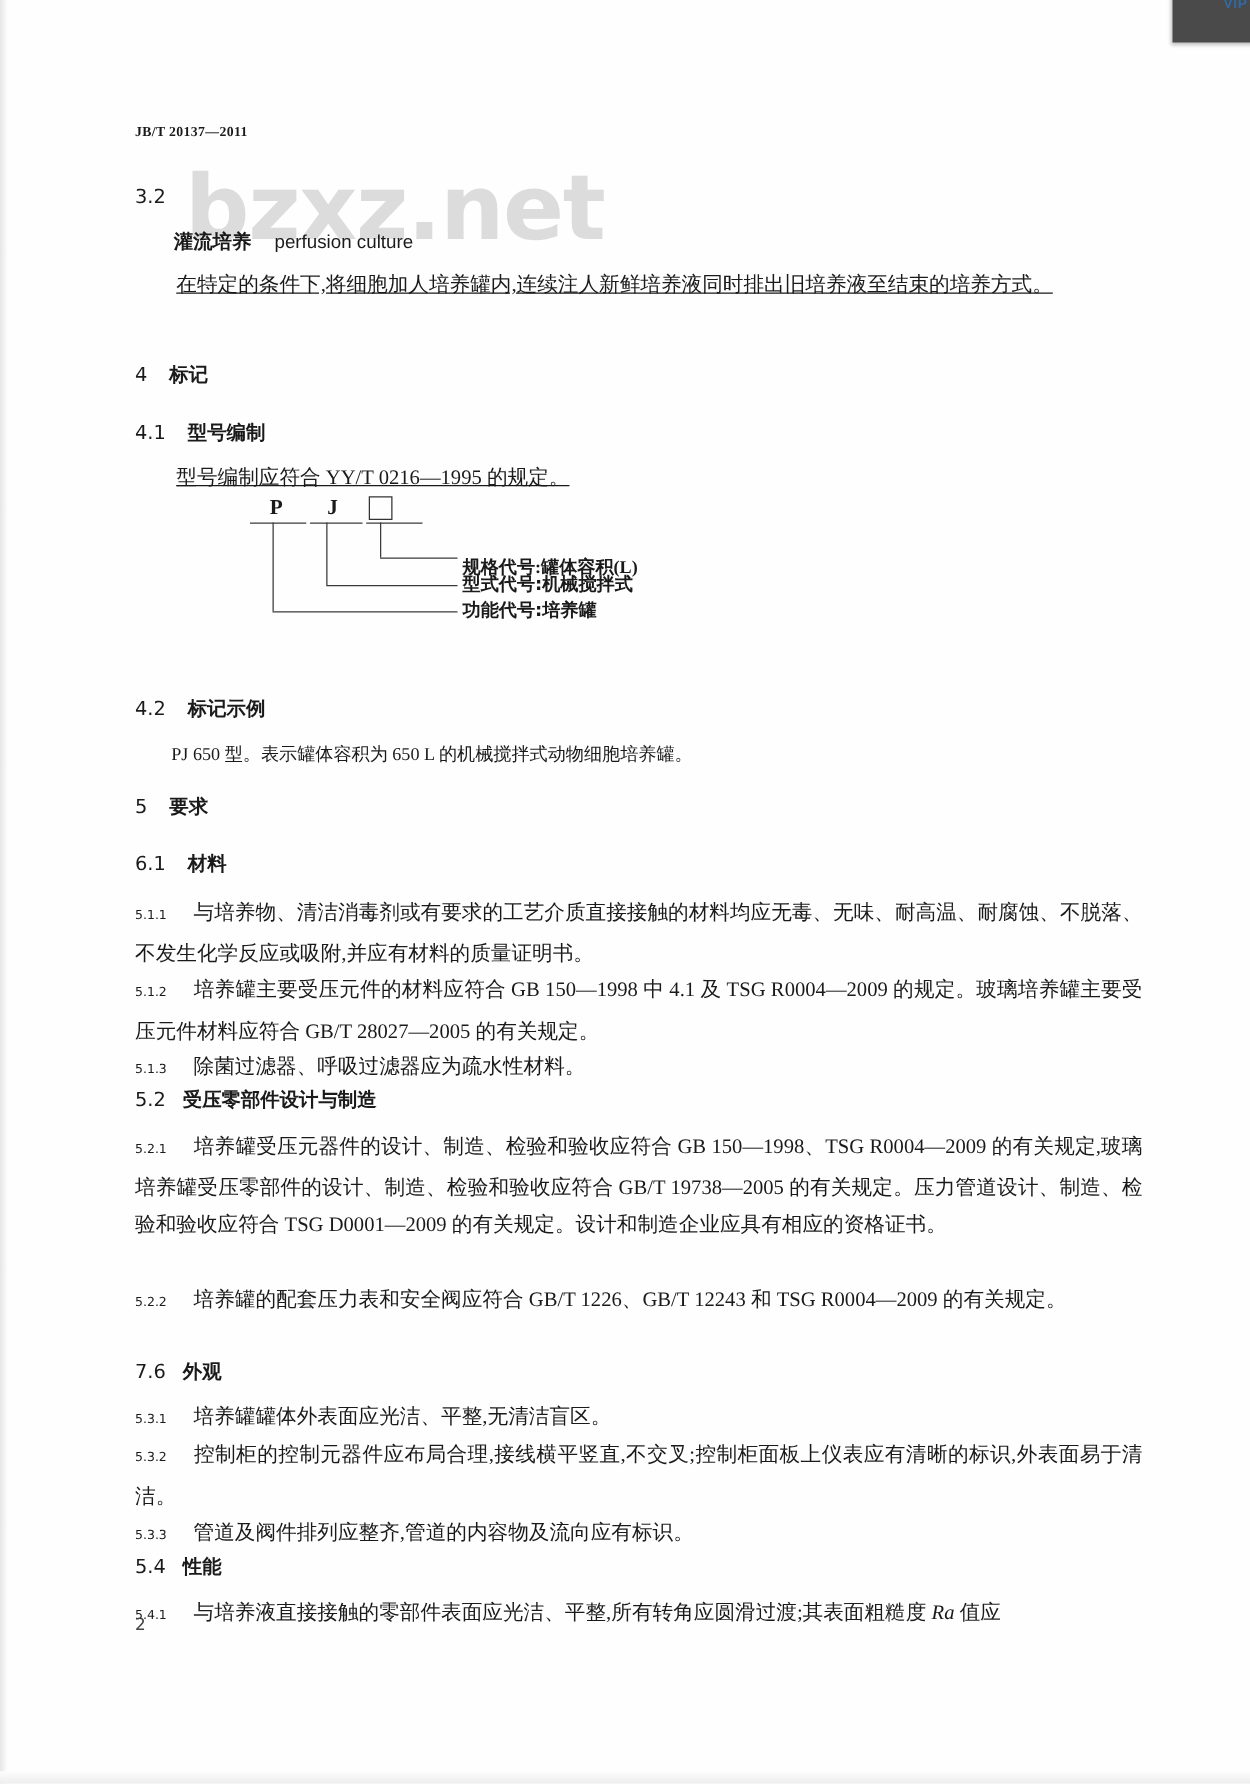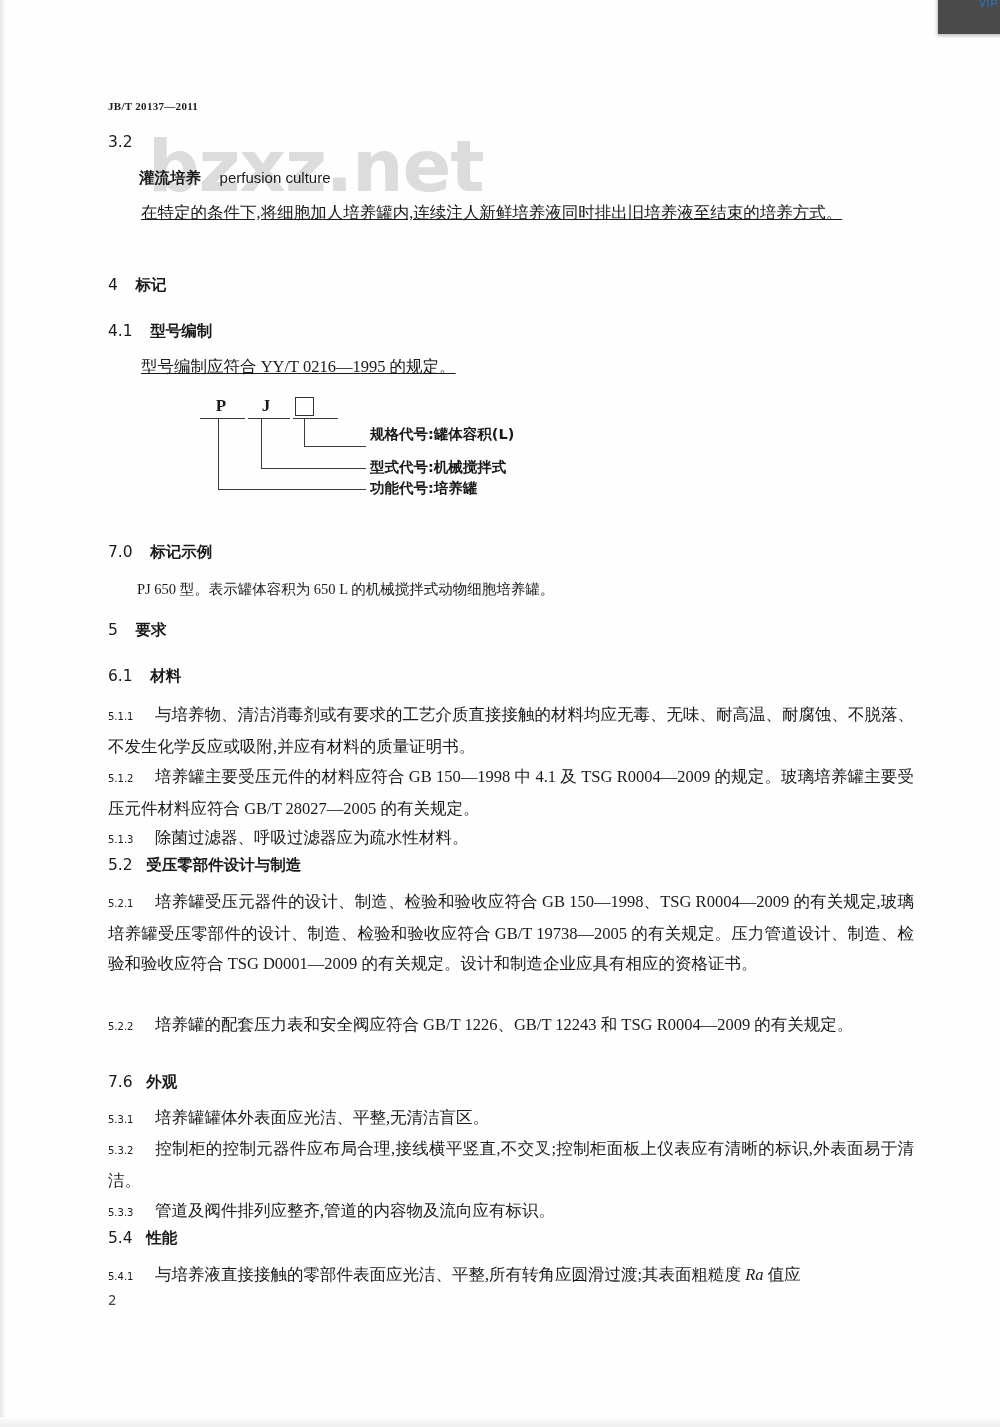--- a/index.html
+++ b/index.html
@@ -104,20 +104,21 @@
   .h-text {
     font-family: Liberation Mono, monospace;
     font-size: 15.5px;
     font-weight: bold;
   }
 
   .block {
     position: absolute;
     left: 0;
     width: 806px;
+    margin-top: 15px;
   }
 
   .para {
     font-size: 16.5px;
     line-height: 30px;
     text-align: justify;
     text-justify: inter-ideograph;
   }
   .para .lead {
     font-family: "DejaVu Sans", sans-serif;
@@ -250,34 +251,34 @@
     <span class="glyph" style="left:103px; top:10px; width:20px;">P</span>
     <span class="glyph" style="left:148px; top:10px; width:20px;">J</span>
     <span class="box-glyph" style="left:187px; top:11px;"></span>
 
     <span class="rule" style="left:92px;  top:32px; width:45px;"></span>
     <span class="rule" style="left:140px; top:32px; width:42px;"></span>
     <span class="rule" style="left:185px; top:32px; width:45px;"></span>
 
     <span class="vline" style="left:196px; top:32px; height:28px;"></span>
     <span class="hline" style="left:196px; top:60px; width:62px;"></span>
-    <span class="dlabel" style="left:262px; top:39px;">规格代号:罐体容积(L)</span>
+    <span class="dlabel" style="left:262px; top:58px;font-family:Liberation Serif, serif;">规格代号:罐体容积(L)</span>
 
     <span class="vline" style="left:153px; top:32px; height:50px;"></span>
     <span class="hline" style="left:153px; top:82px; width:105px;"></span>
     <span class="dlabel" style="left:262px; top:72px;">型式代号:机械搅拌式</span>
 
     <span class="vline" style="left:110px; top:32px; height:71px;"></span>
     <span class="hline" style="left:110px; top:103px; width:148px;"></span>
     <span class="dlabel" style="left:262px; top:93px;">功能代号:培养罐</span>
   </div>
 
   <div class="block" style="top:542px;">
     <div>
-      <span class="h-num">7.0</span><span style="display:inline-block;width:1.1em;"></span><span class="h-text">标记示例</span>
+      <span class="h-num">4.2</span><span style="display:inline-block;width:1.1em;"></span><span class="h-text">标记示例</span>
     </div>
   </div>
 
   <div class="block" style="top:576px;">
     <div class="small-para" style="padding-left:2em;">PJ 650 型。表示罐体容积为 650 L 的机械搅拌式动物细胞培养罐。</div>
   </div>
 
   <div class="block" style="top:620px;">
     <div>
       <span class="h-num">5</span><span style="display:inline-block;width:1.1em;"></span><span class="h-text">要求</span>

